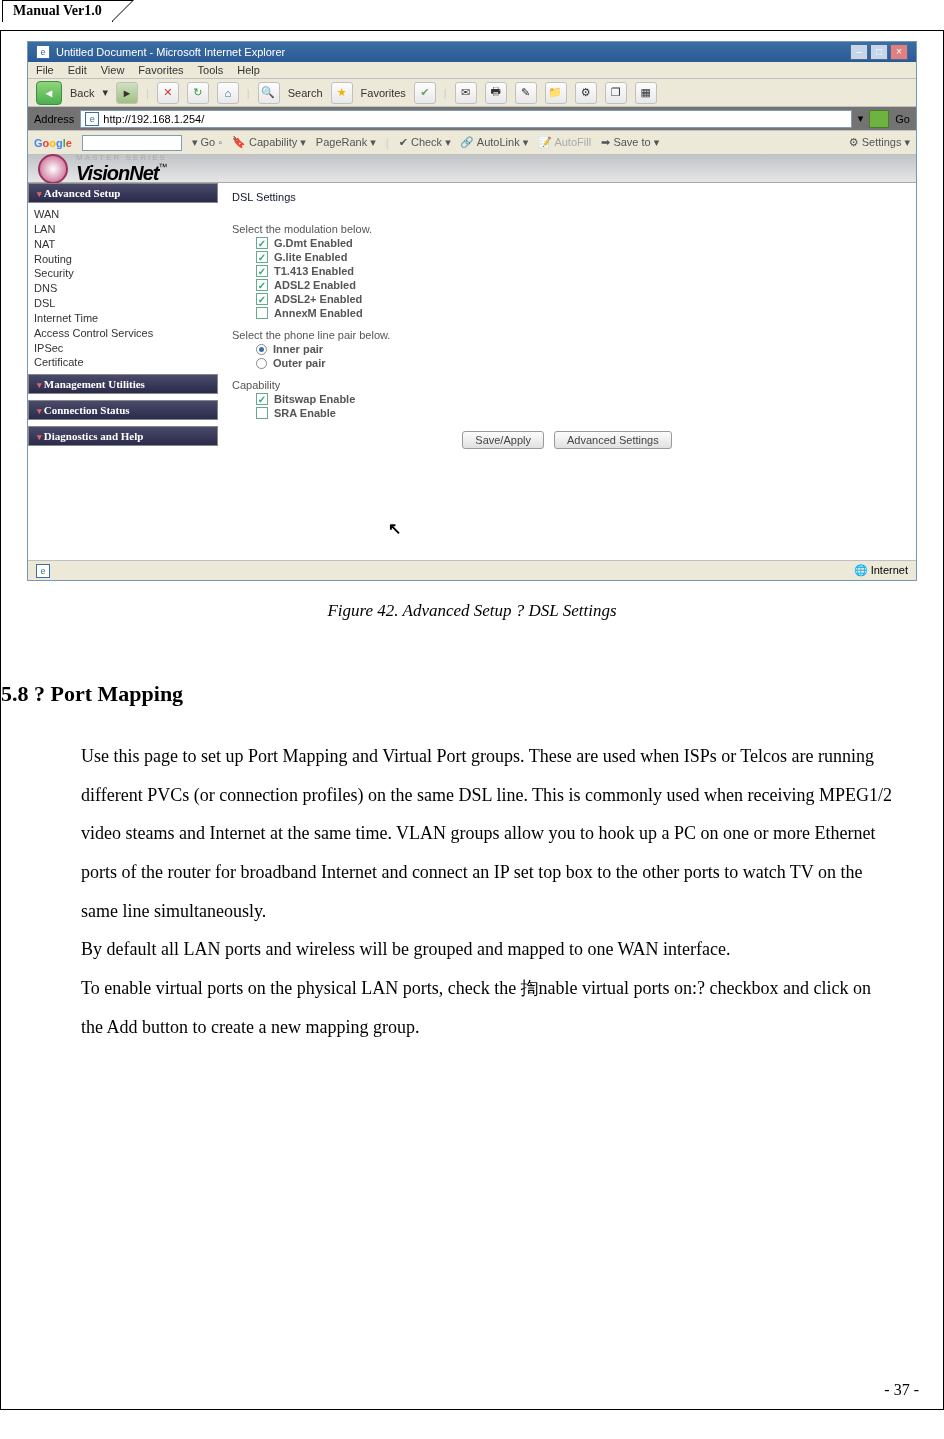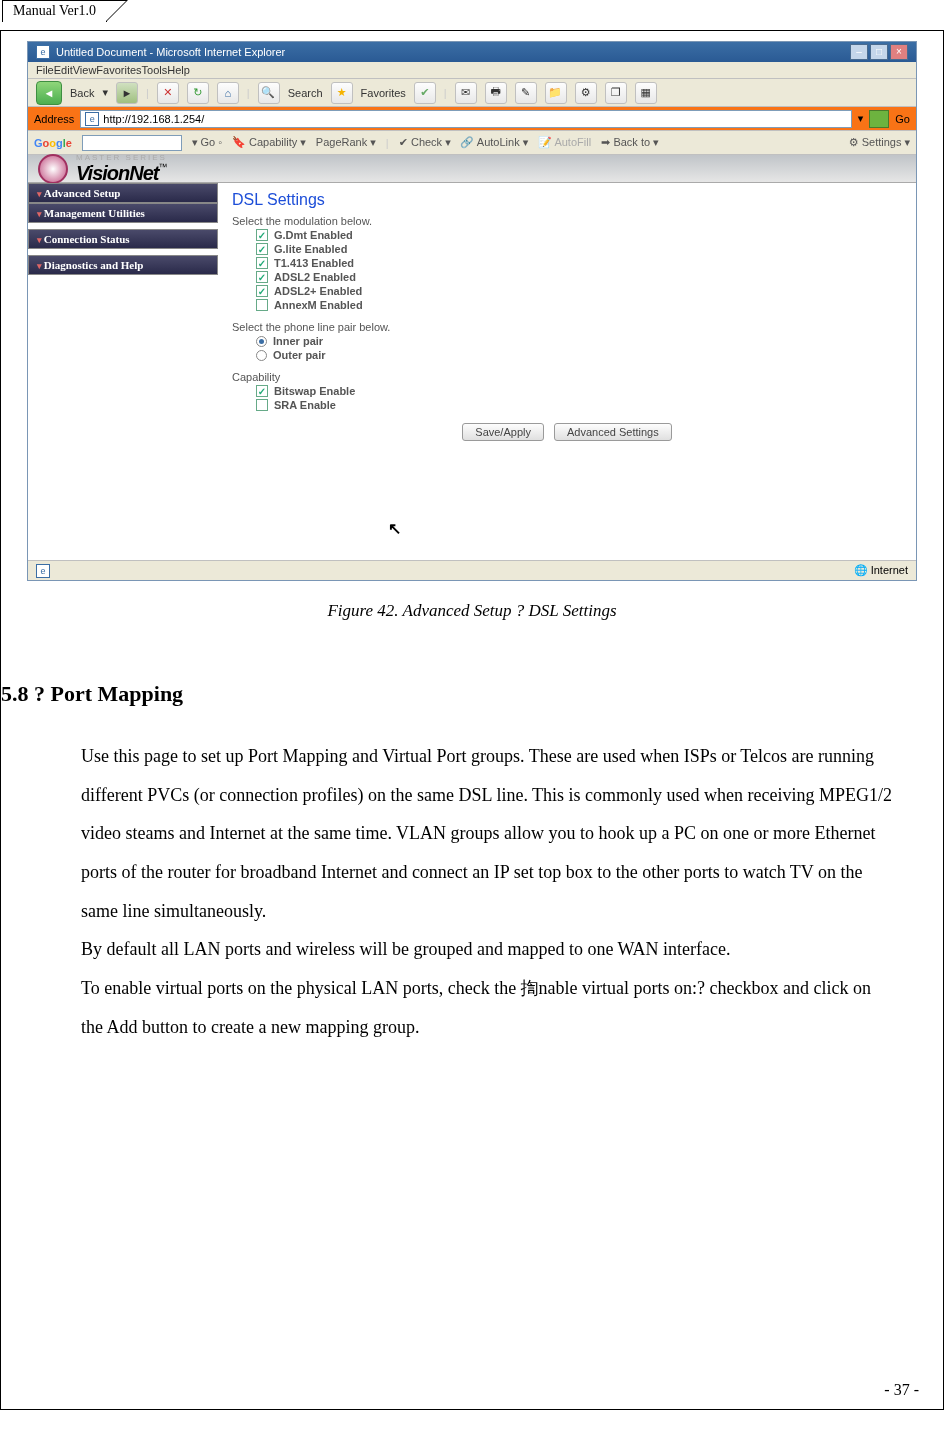--- a/index.html
+++ b/index.html
@@ -9,20 +9,21 @@
     color: #000;
     width: 944px;
     margin: 0 auto;
     position: relative;
     min-height: 1439px;
   }
   .header-tab {
     position: relative;
     height: 26px;
     margin-bottom: 4px;
+    font-weight: bold;
   }
   .tab-shape {
     position: absolute;
     left: 2px;
     top: 0;
     height: 22px;
     border: 1px solid #000;
     border-bottom: none;
     padding: 2px 10px 0 10px;
     font-size: 14px;
@@ -87,42 +88,42 @@
     background: #c5d6ea;
     border: 1px solid #4a6b8f;
     font-size: 10px;
     text-align: center;
     line-height: 14px;
   }
   .ie-menu {
     background: #ece9d8;
     padding: 2px 8px;
     border-bottom: 1px solid #c0c0c0;
-    display: flex; gap: 0;
+    display: flex; gap: 14px;
     color: #333;
   }
   .ie-toolbar {
     background: #ece9d8;
     padding: 3px 8px;
     border-bottom: 1px solid #c0c0c0;
     display: flex; align-items: center; gap: 8px;
     color: #333;
     height: 28px;
   }
   .tb-btn {
     width: 22px; height: 22px; border: 1px solid #c0c0c0; border-radius: 3px;
     display:inline-flex; align-items:center; justify-content:center;
     background: linear-gradient(#fdfdfd,#e8e8e8);
   }
   .back-btn {
     background: linear-gradient(#8fd67a,#4caf50); width:26px; height:24px; border-radius:4px;
     color:#fff; display:flex; align-items:center; justify-content:center; border:1px solid #3e8e41;
   }
   .addr-row {
-    background:#f97316; padding:2px 6px; border-bottom:1px solid #c0c0c0;
+    background:#737373; padding:2px 6px; border-bottom:1px solid #c0c0c0;
     display:flex; align-items:center; gap:6px; height:24px;
   }
   .addr-input {
     flex:1; background:#fff; border:1px solid #7f9db9; height:18px; padding:1px 4px;
     display:flex; align-items:center; gap:4px;
   }
   .go-btn { width:20px; height:18px; background:#6db33f; border:1px solid #4a7a2a; }
   .google-bar {
     background:#ece9d8; padding:2px 6px; border-bottom:1px solid #c0c0c0;
     display:flex; align-items:center; gap:10px; height:24px; color:#555;
@@ -144,21 +145,21 @@
   .sidebar { width:190px; background:#fff; font-size:11px; }
   .side-hdr {
     background: linear-gradient(#4a4a6a, #2a2a4a);
     color:#fff; padding:3px 8px; font-weight:bold; font-size:11px;
     border:1px solid #888;
     font-family: "Times New Roman", serif;
   }
   .side-hdr::before { content:"▾ "; color:#d66; font-size:9px; }
   .side-links { padding:4px 6px; line-height:1.35; color:#333; }
   .content-area { flex:1; padding:8px 14px; color:#555; }
-  .dsl-title { font-size:16px; margin-bottom:6px; color:#1d4ed8;}
+  .dsl-title { font-size:11px; margin-bottom:20px; color:#0f172a;}
   .cb-row { padding-left:24px; margin:2px 0; display:flex; align-items:center; gap:6px;font-weight:bold;}
   .cb { width:12px; height:12px; border:1px solid #6a8; background:#fff; display:inline-flex; align-items:center; justify-content:center;}
   .cb.checked::after { content:"✓"; font-size:10px; color:#2a7; }
   .radio { width:11px; height:11px; border:1px solid #888; border-radius:50%; display:inline-flex; align-items:center; justify-content:center;}
   .radio.checked::after { content:""; width:5px; height:5px; border-radius:50%; background:#3b6ea5;}
   .btn-row { display:flex; gap:10px; justify-content:center; margin-top:12px;}
   .win-button {
     border:1px solid #9a9a9a; background:linear-gradient(#fdfdfd,#e0e0e0);
     padding:2px 12px; border-radius:3px; font-size:11px; color:#444;
   }
@@ -265,36 +266,49 @@
     <div class="google-bar">
       <span style="font-weight:bold"><span style="color:#4285f4">G</span><span style="color:#ea4335">o</span><span style="color:#fbbc05">o</span><span style="color:#4285f4">g</span><span style="color:#34a853">l</span><span style="color:#ea4335">e</span></span>
       <span style="border:1px solid #7f9db9; background:#fff; width:100px; height:16px; display:inline-block"></span>
       <span>▾ <span>Go</span> ◦</span>
       <span>🔖 <span>Capability</span> ▾</span>
       <span><span>PageRank</span> ▾</span>
       <span style="color:#ccc">|</span>
       <span>✔ <span>Check</span> ▾</span>
       <span>🔗 <span>AutoLink</span> ▾</span>
       <span style="color:#aaa">📝 <span>AutoFill</span></span>
-      <span>➡ <span>Back to</span> ▾</span>
+      <span>➡ <span>Save to</span> ▾</span>
       <span style="flex:1"></span>
       <span>⚙ <span>Settings</span> ▾</span>
     </div>
 
     <div>
       <div class="router-banner">
         <div style="width:30px;height:30px;border-radius:50%;background:radial-gradient(#fff,#c05080);border:2px solid #a03060;margin-right:8px"></div>
         <div>
           <div style="font-size:8px;letter-spacing:2px;color:#aaa">MASTER SERIES</div>
           <span class="vision-logo"><span>VisionNet</span><span class="tm">™</span></span>
         </div>
       </div>
       <div class="router-body">
         <div class="sidebar">
           <div class="side-hdr">Advanced Setup</div>
+          <div class="side-links">
+            <div>WAN</div>
+            <div>LAN</div>
+            <div>NAT</div>
+            <div>Routing</div>
+            <div>Security</div>
+            <div>DNS</div>
+            <div>DSL</div>
+            <div>Internet Time</div>
+            <div>Access Control Services</div>
+            <div>IPSec</div>
+            <div>Certificate</div>
+          </div>
           <div class="side-hdr">Management Utilities</div>
           <div style="height:6px"></div>
           <div class="side-hdr">Connection Status</div>
           <div style="height:6px"></div>
           <div class="side-hdr">Diagnostics and Help</div>
         </div>
 
         <div class="content-area">
           <div class="dsl-title">DSL Settings</div>
           <div>Select the modulation below.</div>

